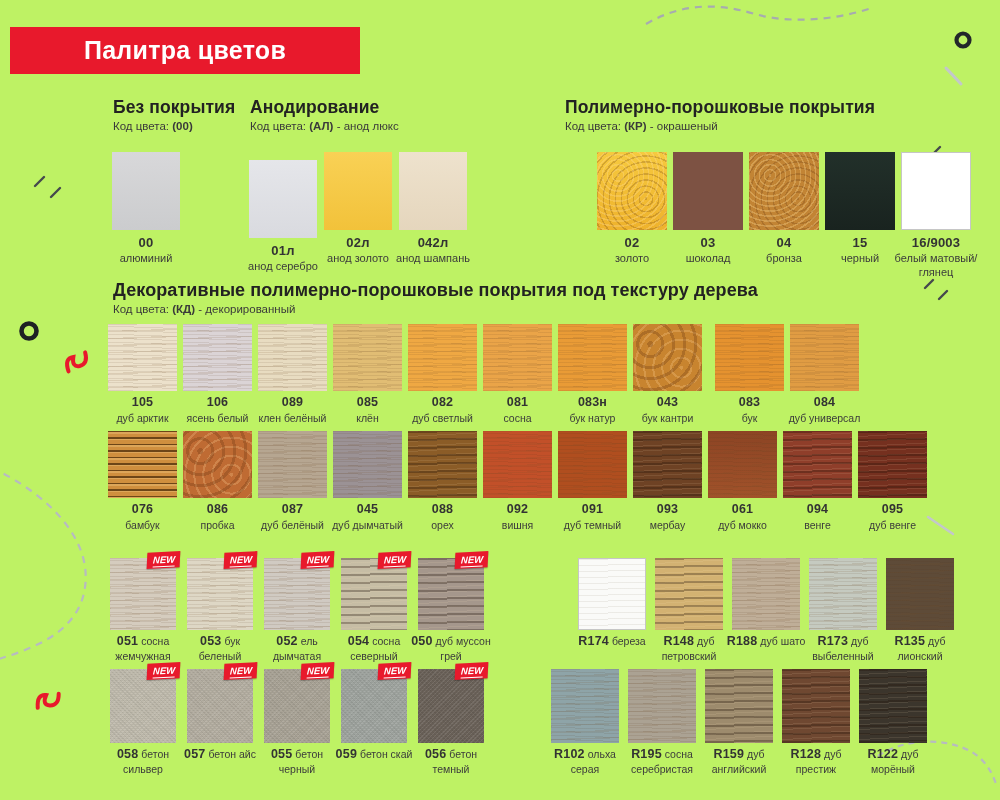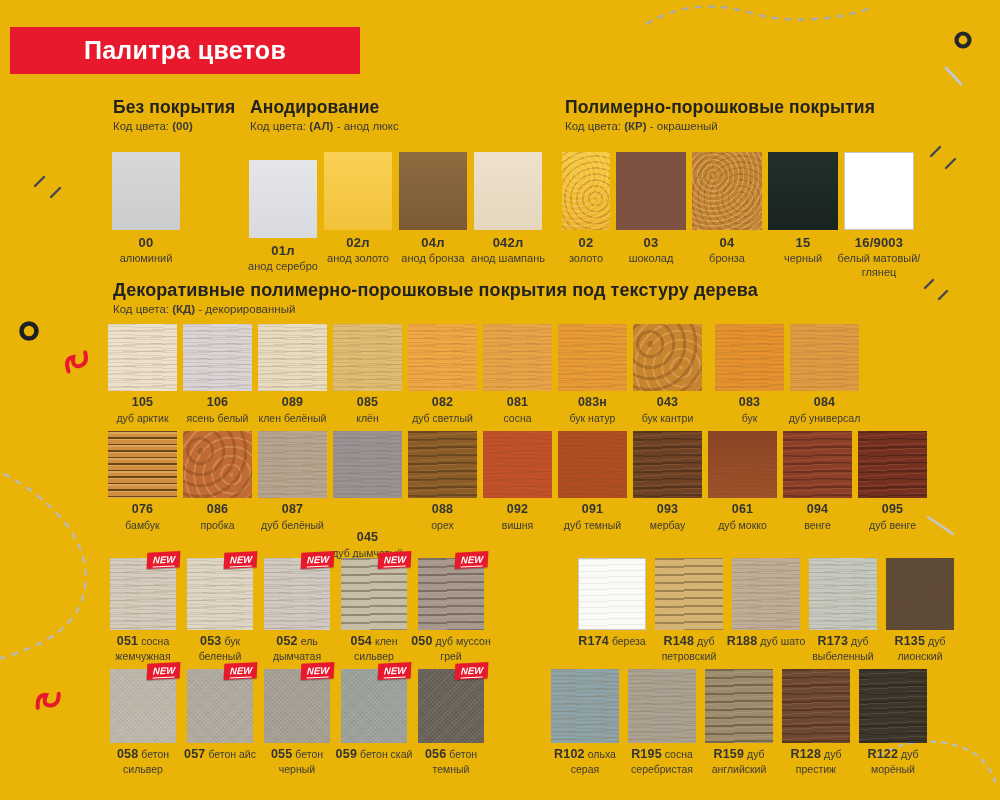--- a/index.html
+++ b/index.html
@@ -1,16 +1,16 @@
 <!DOCTYPE html>
 <html><head>
 <meta charset="utf-8">
 <style>
   html,body{margin:0;padding:0;background:#ffffff;}
-  .page{position:relative;width:1000px;height:800px;background:#eab308;overflow:hidden;
+  .page{position:relative;width:1000px;height:800px;background:#bef264;overflow:hidden;
         font-family:"Liberation Sans",sans-serif;color:#2b2b2b;}
   .decor{position:absolute;left:0;top:0;pointer-events:none;}
   .banner{position:absolute;left:10px;top:27px;width:350px;height:47px;background:#e8192c;
           display:flex;align-items:center;justify-content:center;}
   .banner span{color:#ffffff;font-weight:700;font-size:25px;letter-spacing:.3px;}
   .sec-head{position:absolute;}
   .sec-title{font-size:17.5px;font-weight:700;color:#222;letter-spacing:.1px;line-height:20px;}
   .sec-title.big{font-size:18px;}
   .sec-code{font-size:11.5px;color:#3a3a3a;margin-top:3px;}
   .sec-code b{font-weight:700;}
@@ -95,30 +95,26 @@
   <div class="row" id="g-anodized" style="left: 249px; top: 152px; gap: 7px;">
       <div class="cell stacked" style="width: 68px; margin-top: 8px;">
         <div class="sw" style="height: 78px; background-color: rgb(229, 230, 234); background-image: linear-gradient(rgb(229, 230, 234), rgb(217, 218, 223));"></div>
         <div class="lbl"><span class="code">01л</span> <span class="nm">анод серебро</span></div>
       </div>
       <div class="cell stacked" style="width: 68px;">
         <div class="sw" style="height: 78px; background-color: rgb(249, 209, 85); background-image: linear-gradient(rgb(249, 209, 85), rgb(242, 194, 58));"></div>
         <div class="lbl"><span class="code">02л</span> <span class="nm">анод золото</span></div>
       </div>
       <div class="cell stacked" style="width: 68px;">
-        <div class="sw" style="height: 78px; background-color: rgb(142, 107, 65); background-image: linear-gradient(rgb(142, 107, 65), rgb(123, 90, 51));"></div>
-        <div class="lbl"><span class="code">04л</span> <span class="nm">анод бронза</span></div>
-      </div>
-      <div class="cell stacked" style="width: 68px;">
         <div class="sw" style="height: 78px; background-color: rgb(238, 226, 205); background-image: linear-gradient(rgb(238, 226, 205), rgb(229, 214, 189));"></div>
         <div class="lbl"><span class="code">042л</span> <span class="nm">анод шампань</span></div>
       </div>
     </div>
   <div class="row" id="g-powder" style="left: 562px; top: 152px; gap: 6px;">
-      <div class="cell stacked" style="width: 48px;">
+      <div class="cell stacked" style="width: 70px; margin-left: 35px;">
         <div class="sw" style="height: 78px; background-color: rgb(246, 201, 63); background-image: repeating-radial-gradient(circle at 30% 30%, rgba(255, 220, 150, 0.3) 0px, rgba(255, 220, 150, 0.3) 1.5px, transparent 1.5px, transparent 5px), repeating-radial-gradient(circle at 70% 60%, rgba(90, 45, 10, 0.22) 0px, rgba(90, 45, 10, 0.22) 1.5px, transparent 1.5px, transparent 6px), linear-gradient(rgb(246, 201, 63), rgb(238, 178, 44));"></div>
         <div class="lbl"><span class="code">02</span> <span class="nm">золото</span></div>
       </div>
       <div class="cell stacked" style="width: 70px;">
         <div class="sw" style="height: 78px; background-color: rgb(125, 82, 67);"></div>
         <div class="lbl"><span class="code">03</span> <span class="nm">шоколад</span></div>
       </div>
       <div class="cell stacked" style="width: 70px;">
         <div class="sw" style="height: 78px; background-color: rgb(194, 132, 52); background-image: repeating-radial-gradient(circle at 30% 30%, rgba(255, 220, 150, 0.3) 0px, rgba(255, 220, 150, 0.3) 1.5px, transparent 1.5px, transparent 5px), repeating-radial-gradient(circle at 70% 60%, rgba(90, 45, 10, 0.22) 0px, rgba(90, 45, 10, 0.22) 1.5px, transparent 1.5px, transparent 6px);"></div>
         <div class="lbl"><span class="code">04</span> <span class="nm">бронза</span></div>
@@ -180,21 +176,21 @@
         <div class="lbl"><span class="code">076</span> <span class="nm">бамбук</span></div>
       </div>
       <div class="cell stacked small" style="width: 69px;">
         <div class="sw" style="height: 67px; background-color: rgb(191, 107, 51); background-image: repeating-radial-gradient(circle at 25% 30%, rgba(100, 50, 15, 0.28) 0px, rgba(100, 50, 15, 0.28) 3px, transparent 3px, transparent 11px), repeating-radial-gradient(circle at 70% 65%, rgba(255, 210, 150, 0.25) 0px, rgba(255, 210, 150, 0.25) 2px, transparent 2px, transparent 9px);"></div>
         <div class="lbl"><span class="code">086</span> <span class="nm">пробка</span></div>
       </div>
       <div class="cell stacked small" style="width: 69px;">
         <div class="sw" style="height: 67px; background-color: rgb(182, 166, 145); background-image: repeating-linear-gradient(178deg, rgba(115, 78, 40, 0.14) 0px, rgba(115, 78, 40, 0.14) 1.5px, transparent 1.5px, transparent 7px), repeating-linear-gradient(182deg, rgba(80, 50, 25, 0.1) 0px, rgba(80, 50, 25, 0.1) 1px, transparent 1px, transparent 4px);"></div>
         <div class="lbl"><span class="code">087</span> <span class="nm">дуб белёный</span></div>
       </div>
-      <div class="cell stacked small" style="width: 69px; gap: 28px;">
+      <div class="cell stacked small" style="width: 69px;">
         <div class="sw" style="height: 67px; background-color: rgb(155, 146, 149); background-image: repeating-linear-gradient(178deg, rgba(115, 78, 40, 0.14) 0px, rgba(115, 78, 40, 0.14) 1.5px, transparent 1.5px, transparent 7px), repeating-linear-gradient(182deg, rgba(80, 50, 25, 0.1) 0px, rgba(80, 50, 25, 0.1) 1px, transparent 1px, transparent 4px);"></div>
         <div class="lbl"><span class="code">045</span> <span class="nm">дуб дымчатый</span></div>
       </div>
       <div class="cell stacked small" style="width: 69px;">
         <div class="sw" style="height: 67px; background-color: rgb(139, 92, 39); background-image: repeating-linear-gradient(179deg, rgba(30, 15, 5, 0.3) 0px, rgba(30, 15, 5, 0.3) 2px, transparent 2px, transparent 8px), repeating-linear-gradient(177deg, rgba(255, 230, 190, 0.1) 0px, rgba(255, 230, 190, 0.1) 1px, transparent 1px, transparent 5px);"></div>
         <div class="lbl"><span class="code">088</span> <span class="nm">орех</span></div>
       </div>
       <div class="cell stacked small" style="width: 69px;">
         <div class="sw" style="height: 67px; background-color: rgb(194, 80, 41); background-image: repeating-linear-gradient(178deg, rgba(115, 78, 40, 0.14) 0px, rgba(115, 78, 40, 0.14) 1.5px, transparent 1.5px, transparent 7px), repeating-linear-gradient(182deg, rgba(80, 50, 25, 0.1) 0px, rgba(80, 50, 25, 0.1) 1px, transparent 1px, transparent 4px);"></div>
         <div class="lbl"><span class="code">092</span> <span class="nm">вишня</span></div>
@@ -236,21 +232,21 @@
       <div class="cell inline small" style="width: 66px;">
         <div class="sw" style="height: 72px; background-color: rgb(208, 202, 194); background-image: repeating-linear-gradient(178deg, rgba(115, 78, 40, 0.14) 0px, rgba(115, 78, 40, 0.14) 1.5px, transparent 1.5px, transparent 7px), repeating-linear-gradient(182deg, rgba(80, 50, 25, 0.1) 0px, rgba(80, 50, 25, 0.1) 1px, transparent 1px, transparent 4px);">
           <span class="new-badge"><i>NEW</i></span>
         </div>
         <div class="lbl"><span class="code">052</span> <span class="nm">ель дымчатая</span></div>
       </div>
       <div class="cell inline small" style="width: 66px;">
         <div class="sw" style="height: 72px; background-color: rgb(198, 189, 165); background-image: repeating-linear-gradient(179deg, rgba(30, 15, 5, 0.3) 0px, rgba(30, 15, 5, 0.3) 2px, transparent 2px, transparent 8px), repeating-linear-gradient(177deg, rgba(255, 230, 190, 0.1) 0px, rgba(255, 230, 190, 0.1) 1px, transparent 1px, transparent 5px);">
           <span class="new-badge"><i>NEW</i></span>
         </div>
-        <div class="lbl"><span class="code">054</span> <span class="nm">клен сильвер</span></div>
+        <div class="lbl"><span class="code">054</span> <span class="nm">сосна северный</span></div>
       </div>
       <div class="cell inline small" style="width: 66px;">
         <div class="sw" style="height: 72px; background-color: rgb(165, 151, 140); background-image: repeating-linear-gradient(179deg, rgba(30, 15, 5, 0.3) 0px, rgba(30, 15, 5, 0.3) 2px, transparent 2px, transparent 8px), repeating-linear-gradient(177deg, rgba(255, 230, 190, 0.1) 0px, rgba(255, 230, 190, 0.1) 1px, transparent 1px, transparent 5px);">
           <span class="new-badge"><i>NEW</i></span>
         </div>
         <div class="lbl"><span class="code">050</span> <span class="nm">дуб муссон грей</span></div>
       </div>
     </div>
   <div class="row" id="g-wood3r" style="left: 551px; top: 558px; gap: 9px;">
       <div class="cell inline small" style="width: 68px; padding-left: 27px;">

